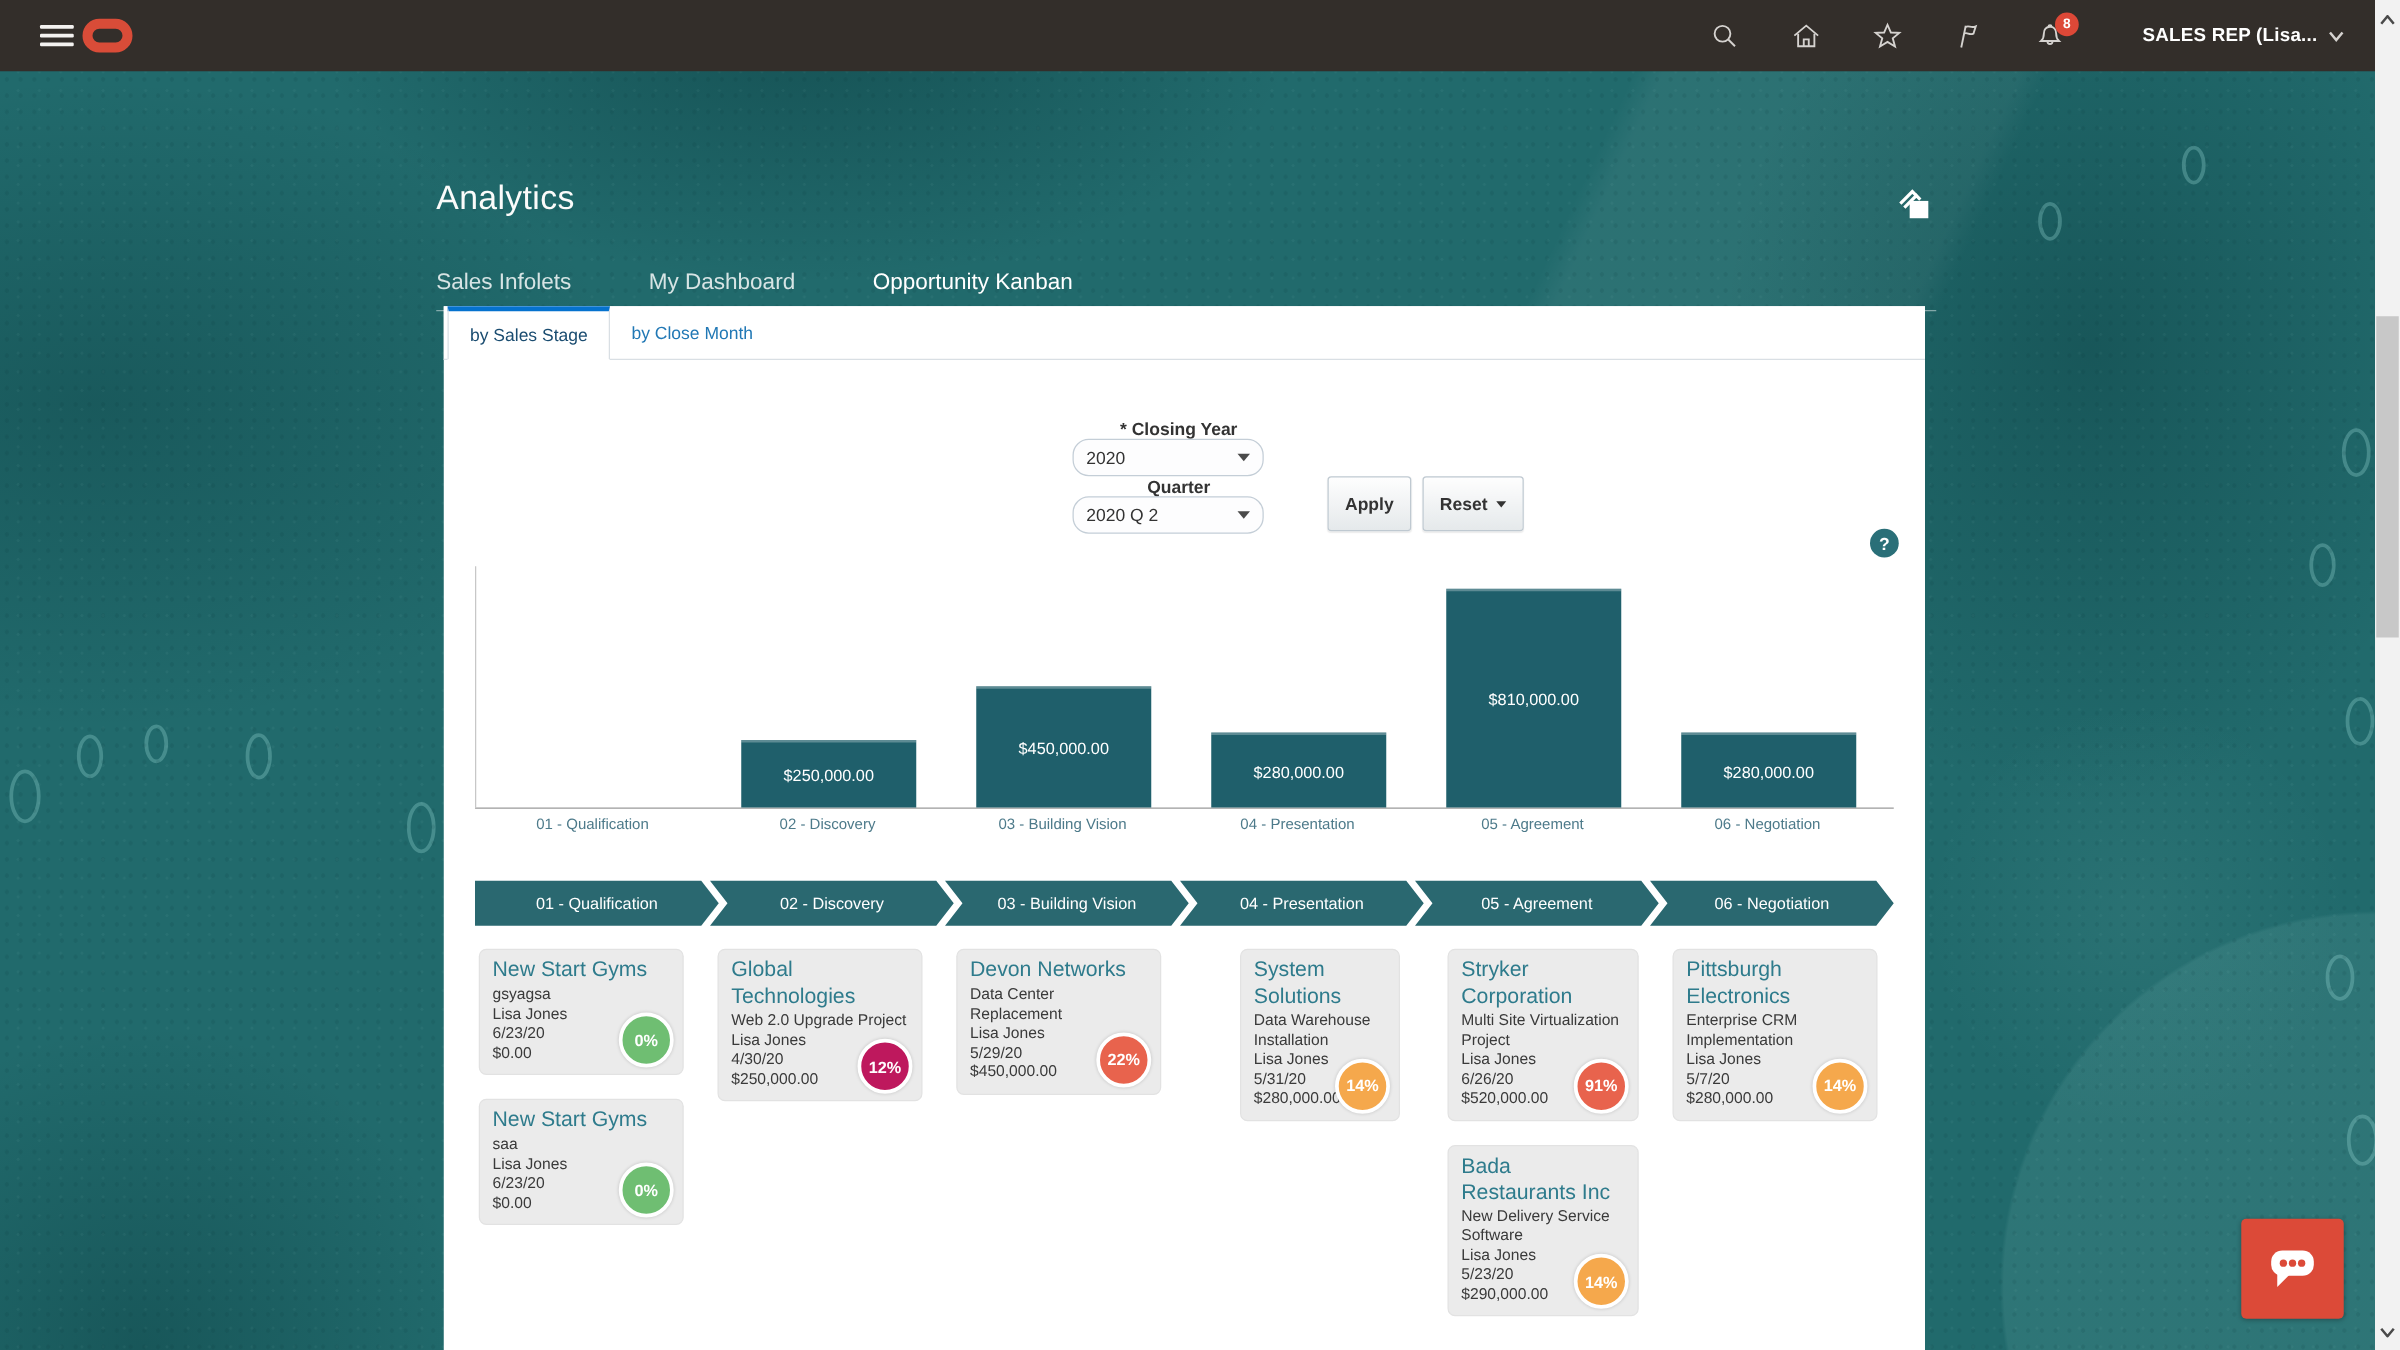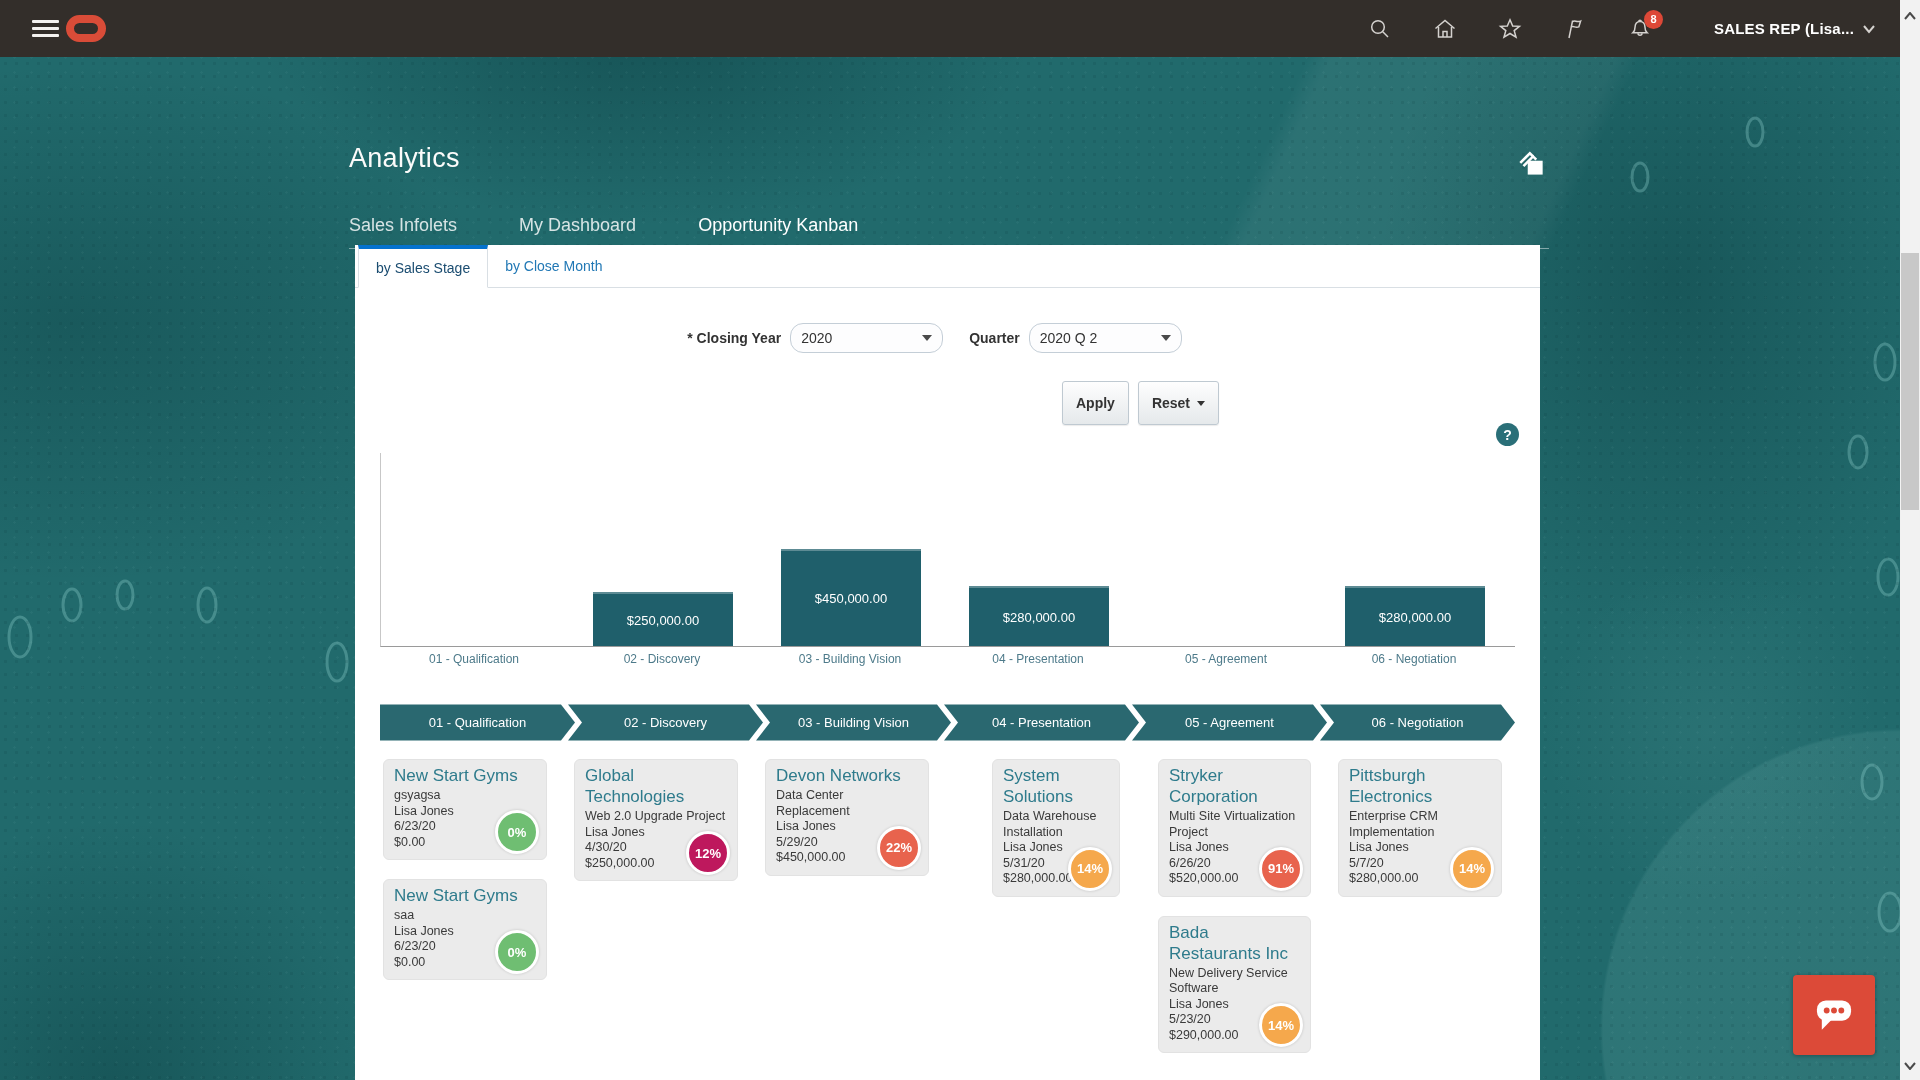--- a/index.html
+++ b/index.html
@@ -48,21 +48,21 @@
   .banner-tabline { position:absolute; left:349px; top:191px; width:1200px; height:1px; background:rgba(255,255,255,.45); z-index:4; }
 
   
   .panel { position:absolute; left:355px; top:245px; width:1185px; height:835px; background:#fff; z-index:10; }
 
   .subtabs { position:absolute; top:0; left:0; right:0; height:43px; border-bottom:1px solid #d9dfe4; display:flex; align-items:stretch; padding-left:3px; background:#fff; }
   .subtab { display:flex; align-items:center; padding:0 17px; font-size:14px; color:#2178b5; cursor:pointer; }
   .subtab.active { border:1px solid #d9dfe4; border-bottom:1px solid #fff; border-top:4px solid #0572ce; margin-bottom:-1px;
     font-weight:normal; color:#1a4c70; background:#fff; }
 
-  .filters { position:absolute; top:78px; left:0; right:0; display:flex; justify-content:center; align-items:center; }
+  .filters { position:absolute; top:90px; left:0; right:0; display:flex; justify-content:center; align-items:center;flex-direction:column; }
   .flabel { font-size:14px; font-weight:bold; color:#333; margin-right:9px; white-space:nowrap; }
   .flabel + .select { margin-right:26px;border-radius:13px; }
   .select { display:flex; align-items:center; justify-content:space-between; width:153px; height:30px; border:1px solid #c4ced7; border-radius:2px;
     background:#fdfdfe; padding:0 10px; font-size:14px; color:#333; cursor:pointer; }
   .caret { width:0; height:0; border-left:5px solid transparent; border-right:5px solid transparent; border-top:6px solid #4a4a4a; }
   .actions { position:absolute; top:136px; left:707px; display:flex; gap:9px; }
   .btn { height:44px; padding:0 13px; border:1px solid #bfc9d1; border-radius:3px; background:linear-gradient(#fefefe,#e5e9eb);
     font-family:"Liberation Sans",sans-serif; font-size:14px; font-weight:bold; color:#333; cursor:pointer;
     display:inline-flex; align-items:center; gap:7px; box-shadow:0 1px 1px rgba(0,0,0,.08); }
   .btn .caret { border-top-color:#333; border-left-width:4px; border-right-width:4px; border-top-width:5px; }
@@ -223,20 +223,23 @@
     <div class="chart-plot" id="chartPlot">
         <div class="bar" style="left: 212px; width: 140px; height: 54px; background: rgb(31, 95, 107);">
           <span>$250,000.00</span>
         </div>
         <div class="bar" style="left: 400px; width: 140px; height: 97px; background: rgb(31, 95, 107);">
           <span>$450,000.00</span>
         </div>
         <div class="bar" style="left: 588px; width: 140px; height: 60px; background: rgb(31, 95, 107);">
           <span>$280,000.00</span>
         </div>
+        <div class="bar" style="left: 776px; width: 140px; height: 175px; background: rgb(31, 95, 107);">
+          <span>$810,000.00</span>
+        </div>
         <div class="bar" style="left: 964px; width: 140px; height: 60px; background: rgb(31, 95, 107);">
           <span>$280,000.00</span>
         </div>
       </div>
     <div class="chart-x" id="chartX">
         <div style="left: 0px;">01 - Qualification</div>
         <div style="left: 188px;">02 - Discovery</div>
         <div style="left: 376px;">03 - Building Vision</div>
         <div style="left: 564px;">04 - Presentation</div>
         <div style="left: 752px;">05 - Agreement</div>

